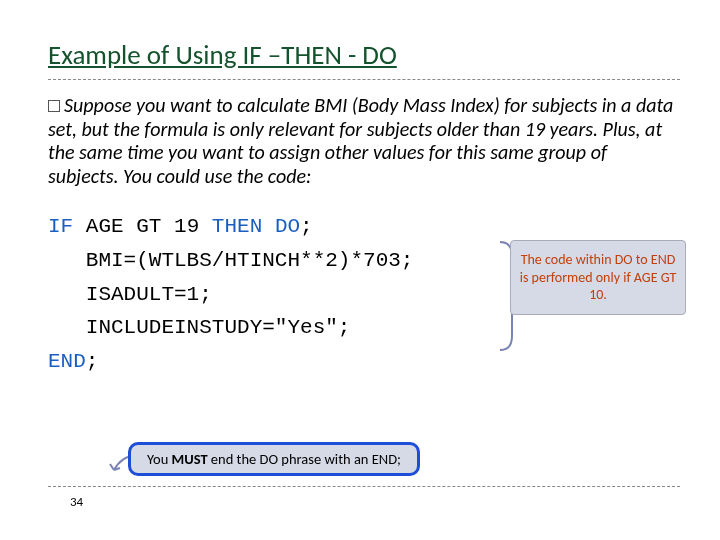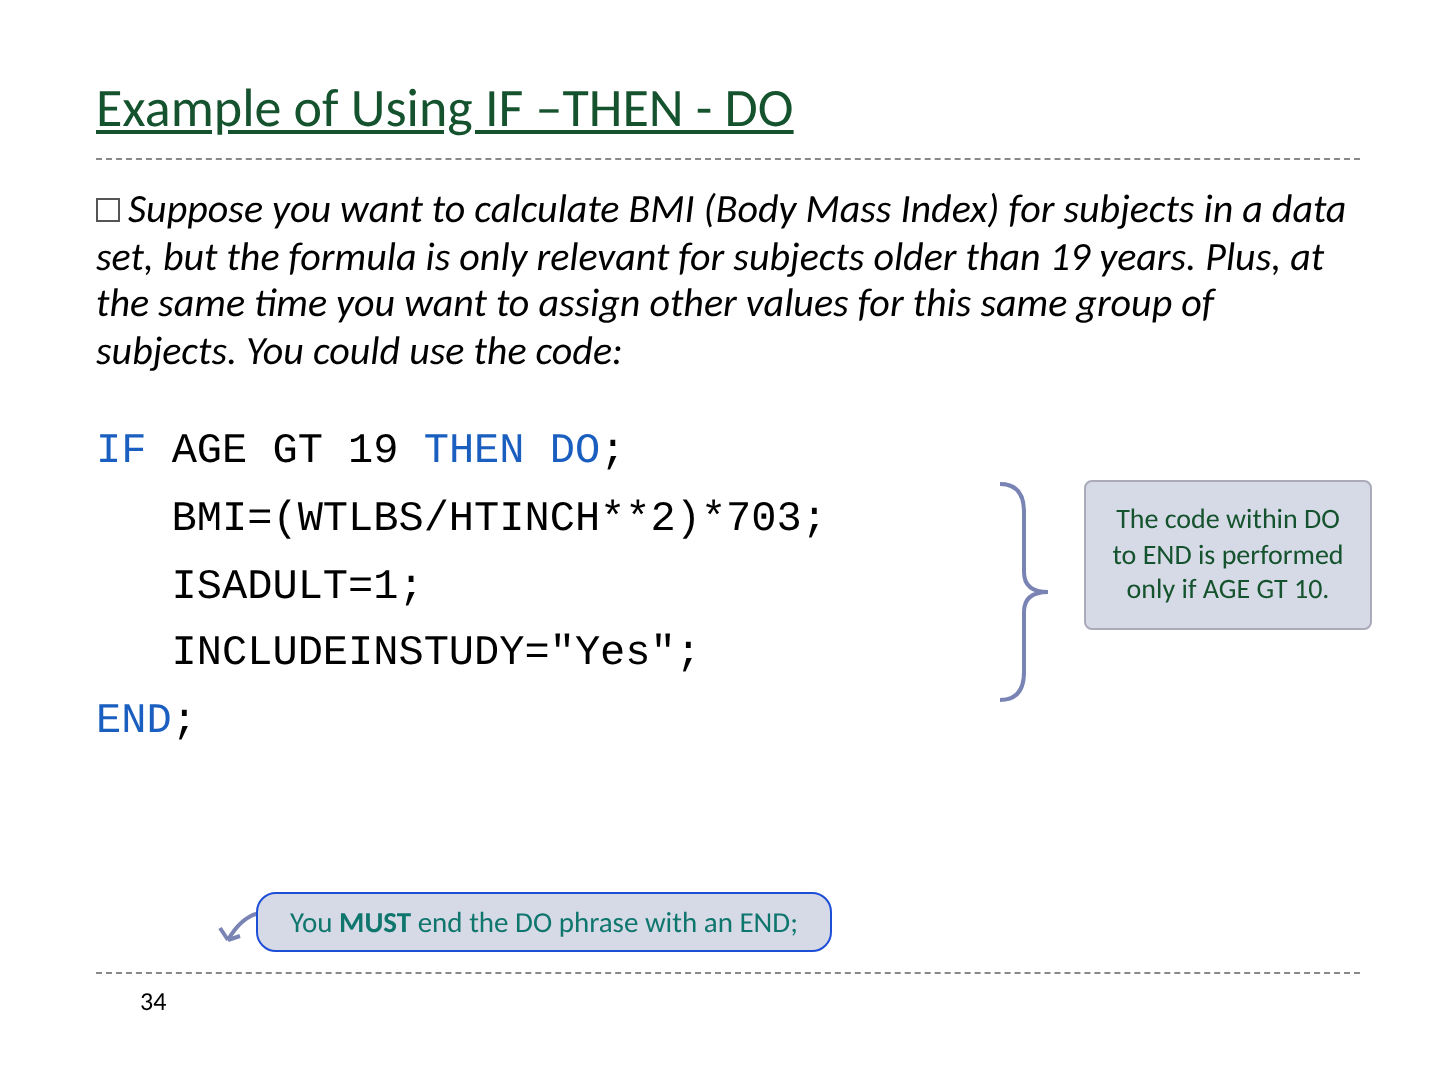--- a/index.html
+++ b/index.html
@@ -48,48 +48,48 @@
     font-weight: normal;
     color: #000;
     line-height: 1.6;
     white-space: pre;
   }
   .kw { color: #1a5fbf; }
   .callout {
     position: absolute;
     right: -6px;
     top: 30px;
-    width: 144px;
+    width: 176px;
     background: #d6d9e6;
     border: 1px solid #aab;
     border-radius: 4px;
     padding: 10px 8px;
     font-size: 14px;
     text-align: center;
-    color: #14532d;
+    color: #c2410c;
     line-height: 1.25;
   }
   .bracket {
     position: absolute;
     right: 148px;
     top: 26px;
     width: 40px;
     height: 120px;
   }
   .bracket svg { width: 100%; height: 100%; }
   .end-note {
     position: absolute;
     left: 128px;
     bottom: 64px;
     background: #d6d9e6;
-    border: 1px solid #1d4ed8;
+    border: 3px solid #1d4ed8;
     border-radius: 10px;
     padding: 5px 16px;
     font-size: 14.5px;
-    color: #0f766e;
+    color: #000000;
   }
   .end-note b { font-weight: bold; }
   .arrow {
     position: absolute;
     left: 106px;
     bottom: 62px;
     width: 30px;
     height: 26px;
   }
   .arrow svg { width: 100%; height: 100%; }

